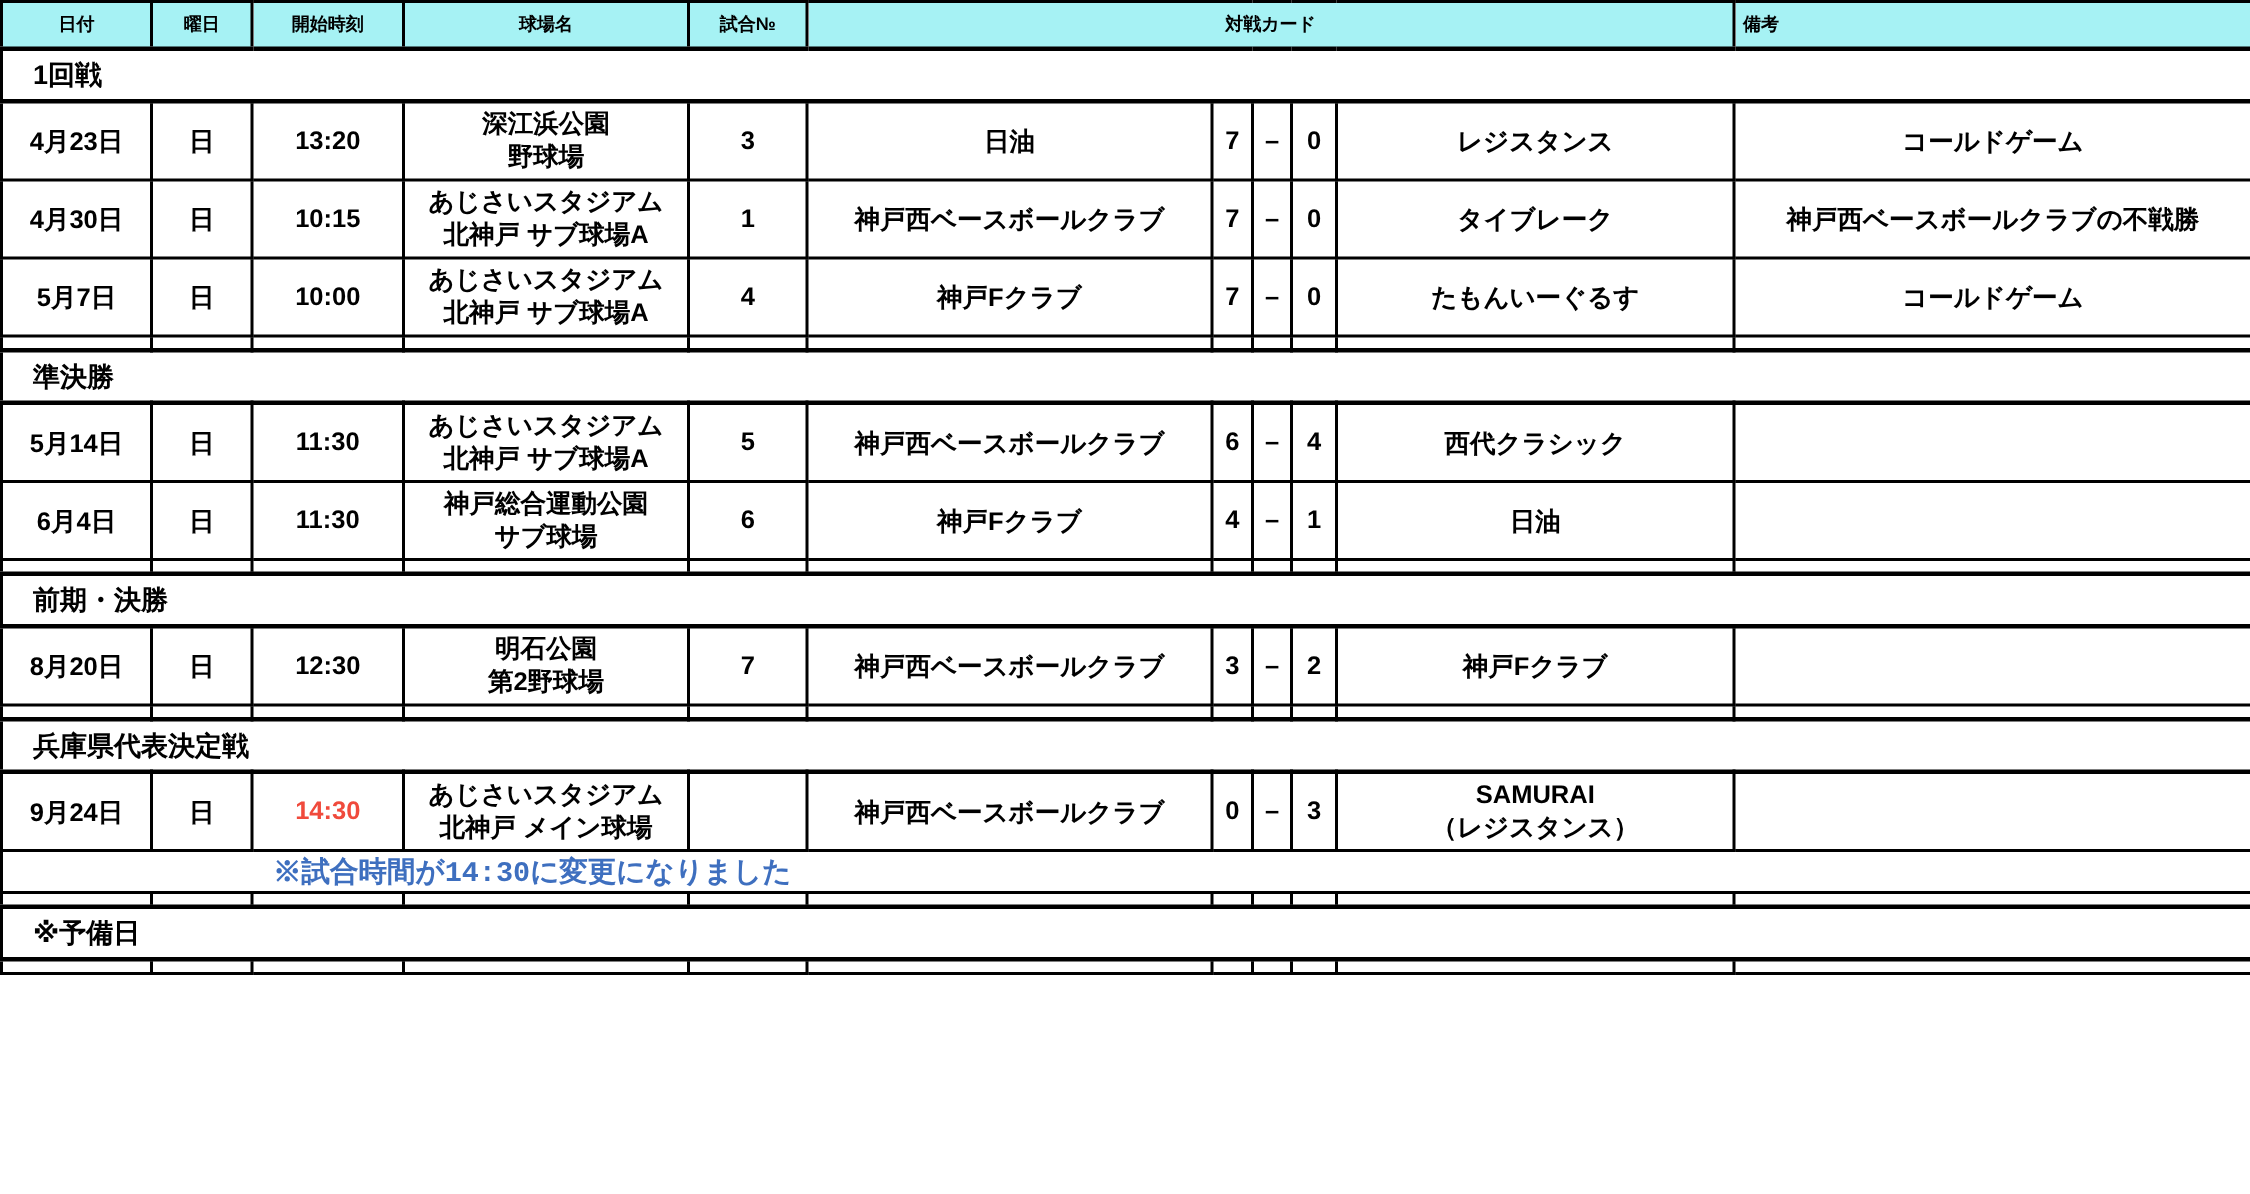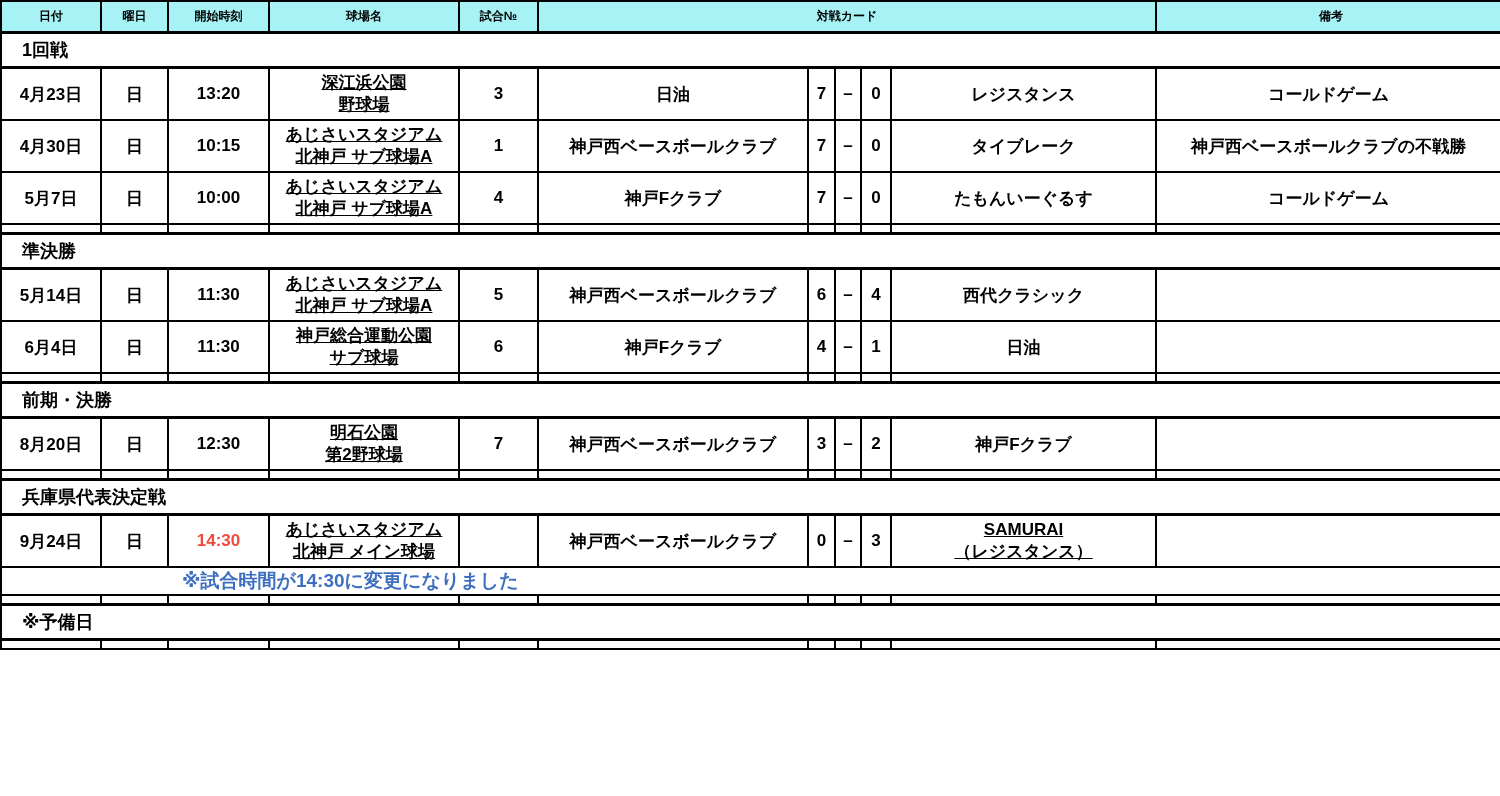--- a/index.html
+++ b/index.html
@@ -18,39 +18,40 @@
     font-size:17px;
     padding:0;
     overflow:hidden;
   }
   tr.header-row td{
     background:#a6f2f4;
     height:29px;
     border-bottom:3px solid #000;
     font-size:12px;
   }
-  tr.header-row td.left{text-align:center;padding-left:5px;}
+  tr.header-row td.left{text-align:left;padding-left:5px;}
   tr.section-row td{
     height:32px;
     text-align:left;
     padding-left:20px;
     font-size:18px;
     border-top:3px solid #000;
     border-bottom:3px solid #000;
   }
   tr.data-row td{height:50px;}
   td.remark{text-align:left;padding-left:5px;}
-  td.pre{white-space:pre-line;line-height:1.3;text-decoration:underline;}
+  td.pre{white-space:pre-line;line-height:1.3;}
   tr.spacer-row td{height:7px;padding:0;}
   tr.note-row td{
     height:26px;
     text-align:left;
     padding-left:180px;
     font-size:19px;
     color:#3e6fbf;
+    font-family:Liberation Mono, monospace;
   }
   td.time-red{color:#f04a3c;}
 </style>
 </head>
 <body>
 
 <table class="sched">
   <colgroup>
     <col style="width:100px">
       <col style="width:67px">

